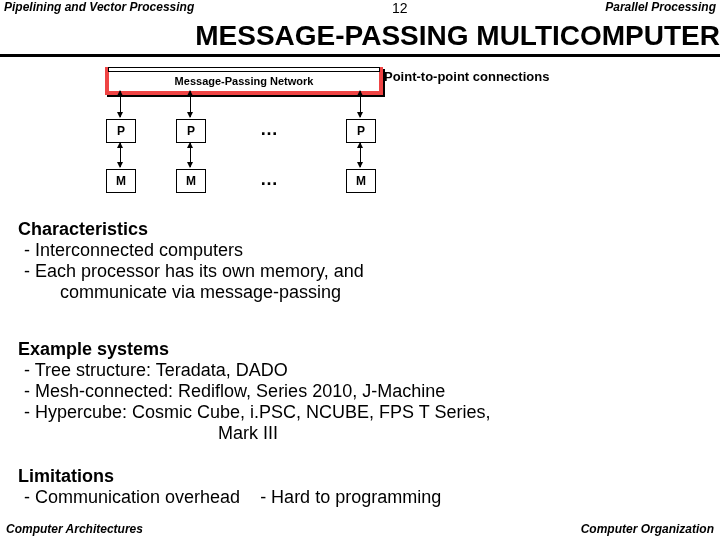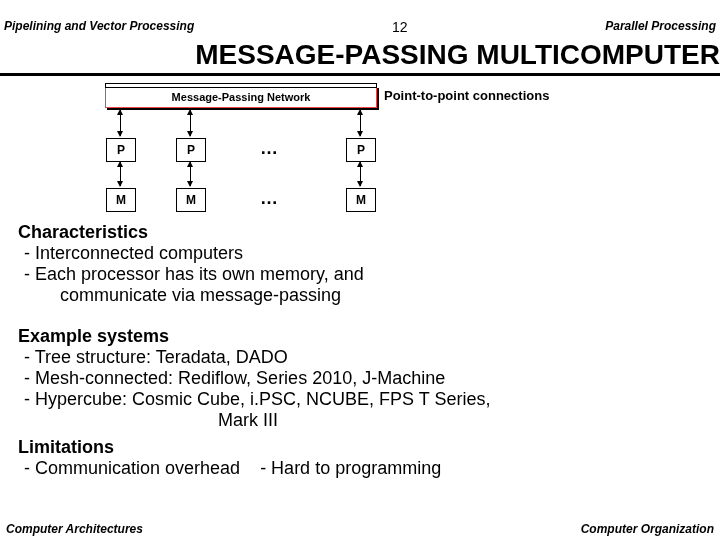--- a/index.html
+++ b/index.html
@@ -9,21 +9,21 @@
     height: 540px;
     font-family: Arial, Helvetica, sans-serif;
     background: #fff;
     position: relative;
     overflow: hidden;
   }
   .header-row {
     display: flex;
     justify-content: space-between;
     align-items: flex-start;
-    padding: 19px 4px 0 4px;
+    padding: 0 4px 0 4px;
     font-size: 12px;
     font-style: italic;
     font-weight: bold;
   }
   .header-center { font-style: normal; font-weight: normal; font-size: 14px; }
   .title {
     font-size: 28px;
     font-weight: bold;
     text-align: right;
     margin-top: 4px;
@@ -38,21 +38,21 @@
     width: 400px;
     height: 130px;
     margin-left: 80px;
   }
   .network-box {
     position: absolute;
     left: 25px;
     top: 0;
     width: 270px;
     height: 20px;
-    border: 1px solid #ef4444;
+    border: 4px solid #ef4444;
     box-shadow: 2px 2px 0 #000, -0px 0px 0 #000 inset;
     text-align: center;
     font-size: 11px;
     font-weight: bold;
     line-height: 20px;
     background: #fff;
   }
   .network-box::before {
     content: "";
     position: absolute;
@@ -99,21 +99,21 @@
     border-right: 3.5px solid transparent;
   }
   .arrow::before { top: -1px; border-bottom: 6px solid #000; }
   .arrow::after  { bottom: -1px; border-top: 6px solid #000; }
   .content {
     padding: 0 18px;
     font-size: 18px;
   }
   .sect-head {
     font-weight: bold;
-    margin: 6px 0 0 0;
+    margin: 22px 0 0 0;
   }
   .bullet {
     margin-left: 6px;
   }
   .bullet-cont {
     margin-left: 42px;
   }
   .centered-cont {
     margin-left: 200px;
   }

